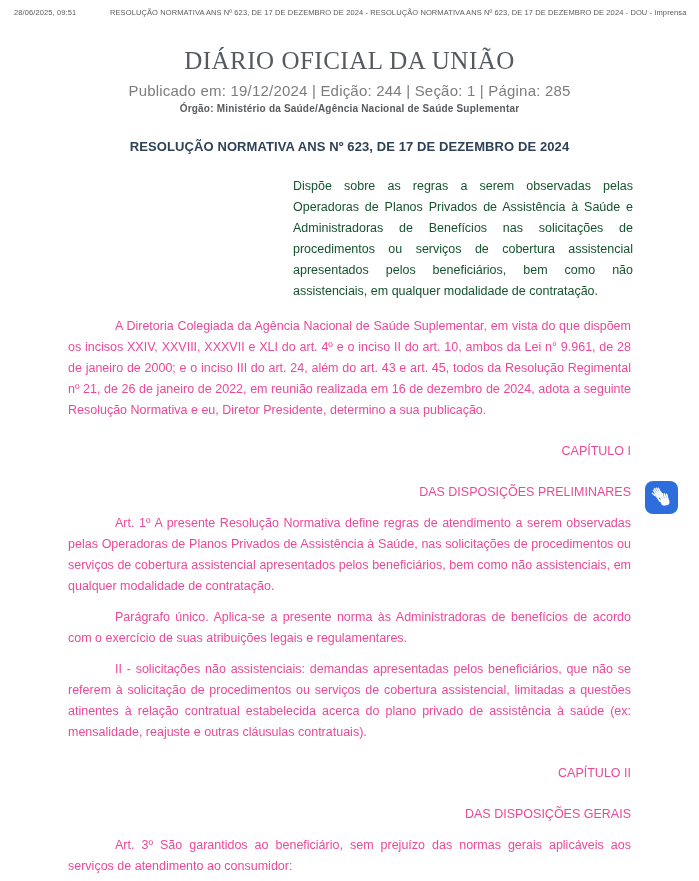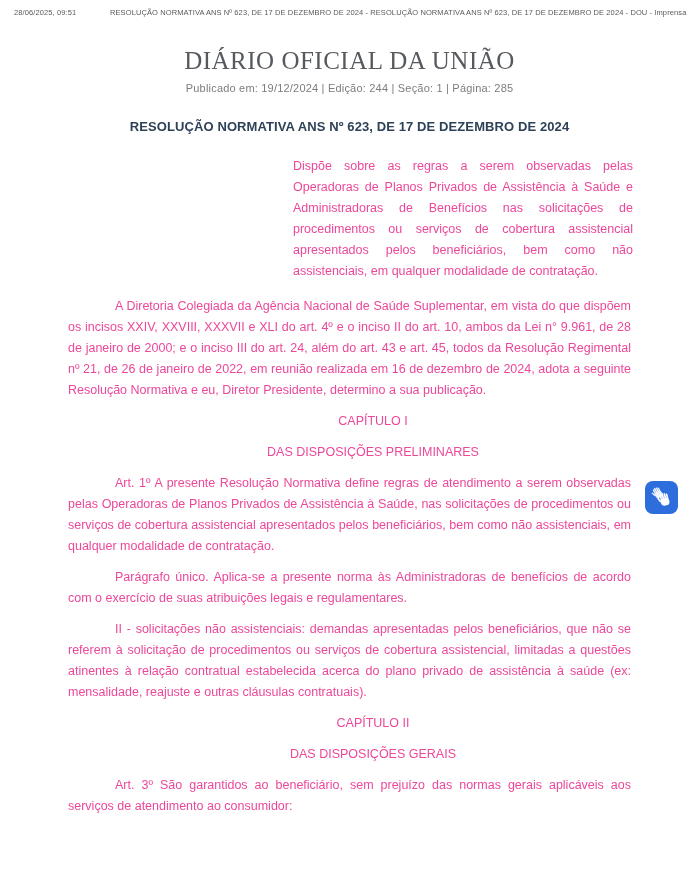--- a/index.html
+++ b/index.html
@@ -34,21 +34,21 @@
   .masthead { text-align: center; margin-top: 29px; }
   .masthead h1 {
     font-family: "Liberation Serif", serif;
     font-weight: normal;
     font-size: 25px;
     letter-spacing: 0.5px;
     color: #565a5e;
   }
   .masthead .meta {
     margin-top: 7px;
-    font-size: 11px;
+    font-size: 15px;
     color: #7d7d7d;
     letter-spacing: 0.2px;
   }
   .masthead .organ {
     margin-top: 4px;
     font-size: 10px;
     font-weight: bold;
     color: #585b5e;
     letter-spacing: 0.2px;
   }
@@ -63,32 +63,32 @@
     color: #2e4257;
     letter-spacing: 0.1px;
   }
   .ementa {
     margin-top: 22px;
     margin-left: 225px;
     width: 340px;
     font-size: 12.5px;
     line-height: 21px;
     text-align: justify;
-    color: #ec4899;
+    color: #14532d;
   }
   .paragraphs { margin-top: 14px; }
   .para {
     font-size: 12.5px;
     line-height: 21px;
     text-align: justify;
     text-indent: 47px;
     margin-top: 10px;
     color: #ec4899;
   }
-  .para.kind-chapter { text-align: center; }
+  .para.kind-chapter { text-align: right; margin-top: 20px; }
 
   
   .vlibras {
     position: absolute;
     top: 481px;
     right: 21px;
     width: 33px;
     height: 33px;
     border: none;
     border-radius: 8px;
@@ -107,20 +107,21 @@
 <div class="page">
 
   <header class="print-header">
     <span class="ts">28/06/2025, 09:51</span>
     <span class="pt">RESOLUÇÃO NORMATIVA ANS Nº 623, DE 17 DE DEZEMBRO DE 2024 - RESOLUÇÃO NORMATIVA ANS Nº 623, DE 17 DE DEZEMBRO DE 2024 - DOU - Imprensa Nacional</span>
   </header>
 
   <section class="masthead">
     <h1>DIÁRIO OFICIAL DA UNIÃO</h1>
     <div class="meta">Publicado em: 19/12/2024 | Edição: 244 | Seção: 1 | Página: 285</div>
+    <div class="organ">Órgão: Ministério da Saúde/Agência Nacional de Saúde Suplementar</div>
   </section>
 
   <main class="article">
     <h2>RESOLUÇÃO NORMATIVA ANS Nº 623, DE 17 DE DEZEMBRO DE 2024</h2>
     <p class="ementa">Dispõe sobre as regras a serem observadas pelas Operadoras de Planos Privados de Assistência à Saúde e Administradoras de Benefícios nas solicitações de procedimentos ou serviços de cobertura assistencial apresentados pelos beneficiários, bem como não assistenciais, em qualquer modalidade de contratação.</p>
 
     <div class="paragraphs">
 
         <p class="para kind-body">A Diretoria Colegiada da Agência Nacional de Saúde Suplementar, em vista do que dispõem os incisos XXIV, XXVIII, XXXVII e XLI do art. 4º e o inciso II do art. 10, ambos da Lei n° 9.961, de 28 de janeiro de 2000; e o inciso III do art. 24, além do art. 43 e art. 45, todos da Resolução Regimental nº 21, de 26 de janeiro de 2022, em reunião realizada em 16 de dezembro de 2024, adota a seguinte Resolução Normativa e eu, Diretor Presidente, determino a sua publicação.</p>
 

